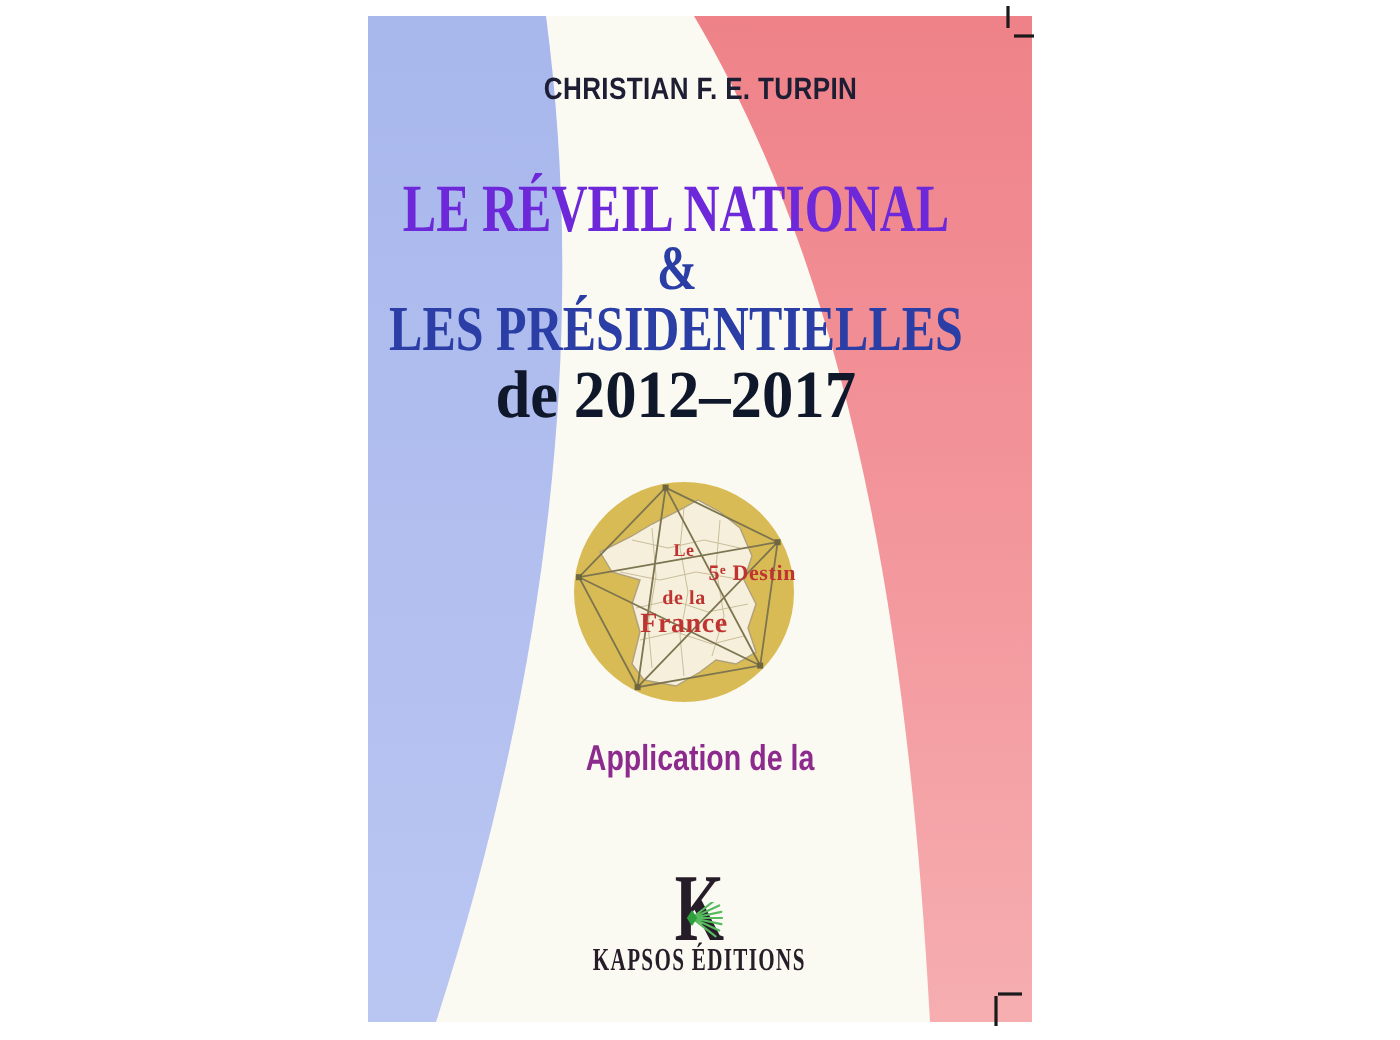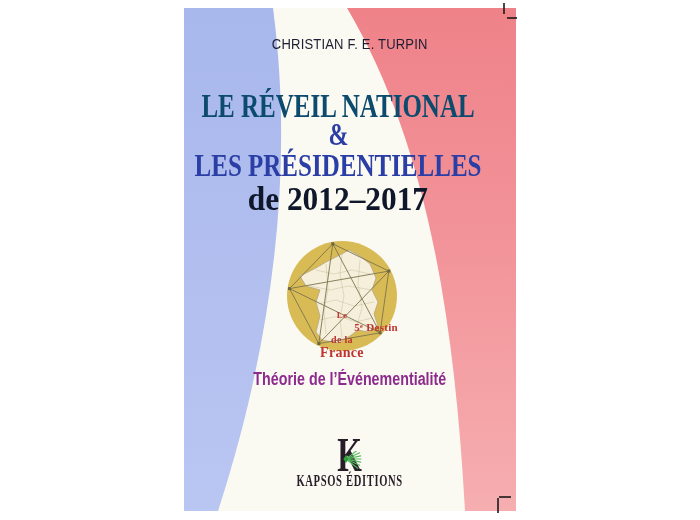--- a/index.html
+++ b/index.html
@@ -8,36 +8,36 @@
     font-family:"Liberation Sans","DejaVu Sans",sans-serif;
   }
   .page{position:absolute;inset:0;width:700px;height:520px;background:#ffffff;}
   .cover{
     position:absolute;left:184px;top:8px;width:332px;height:503px;
     background:#fbfaf2;overflow:hidden;
   }
   .flag-svg{position:absolute;left:0;top:0;width:332px;height:503px;display:block;}
   .txt{position:absolute;text-align:center;white-space:nowrap;}
   .txt > span{display:inline-block;transform-origin:center top;}
-  .author{left:0;top:27px;width:332px;font-weight:normal;font-size:14px;color:#1d1d33;letter-spacing:.2px;}
+  .author{left:0;top:27px;width:332px;font-weight:bold;font-size:14px;color:#1d1d33;letter-spacing:.2px;}
   .author > span{transform:scale(.93,1.1);}
   .serif{font-family:"Liberation Serif","DejaVu Serif",serif;font-weight:bold;}
-  .title1{left:0;top:79px;width:308px;font-size:25px;color:#0c4a6e;}
+  .title1{left:0;top:79px;width:308px;font-size:25px;color:#6d28d9;}
   .title1 > span{transform:scale(1,1.35);}
   .amp{left:0;top:109px;width:308px;font-size:30px;color:#2a3ea6;}
   .amp > span{transform:scale(.8,1.05);}
   .title2{left:0;top:140px;width:308px;font-size:25px;color:#2a3ea6;}
   .title2 > span{transform:scale(1,1.28);}
   .title3{left:0;top:172px;width:308px;font-size:33px;color:#0f172a;}
   .title3 > span{transform:scale(.95,1.02);}
   .badge-svg{position:absolute;left:102px;top:232px;width:112px;height:112px;}
   .badge-text{
     position:absolute;left:102px;top:262px;width:112px;text-align:center;
     font-family:"Liberation Serif","DejaVu Serif","DejaVu Sans",serif;font-weight:bold;
-    color:#bf3430;letter-spacing:.3px;margin-top:40px;
+    color:#bf3430;letter-spacing:.3px;
   }
   .badge-text .b1{font-size:9px;line-height:11px;}
   .badge-text .b2{font-size:11px;line-height:13px;text-align:right;}
   .badge-text .b3{font-size:10px;line-height:12px;}
   .badge-text .b4{font-size:14px;line-height:13px;}
   .subtitle{left:5px;top:360px;width:322px;font-weight:bold;font-size:17px;color:#8d2a8d;}
   .subtitle div{line-height:21px;}
   .subtitle div > span{display:inline-block;transform:scale(.84,1.06);transform-origin:center top;white-space:nowrap;}
   .k-initial{left:5px;top:423px;width:322px;font-size:48px;color:#261d28;line-height:1;}
   .k-initial > span{transform:scale(.66,1);}
@@ -112,21 +112,21 @@
       </g>
     </svg>
     <div class="badge-text">
       <div class="b1">Le</div>
       <div class="b2">5ᵉ Destin</div>
       <div class="b3">de la</div>
       <div class="b4">France</div>
     </div>
 
     <div class="txt subtitle">
-      <div><span>Théorie de l’Événementialité</span></div>
+      <div><span>Application de la</span></div>
     </div>
 
     <div class="txt serif k-initial">
       <span>K</span>
     </div>
     <svg class="rays-svg" viewBox="0 0 30 26">
       <g stroke="#56bb5e" stroke-width="1.1" stroke-linecap="round">
         <line x1="6" y1="8" x2="17.8" y2="-1.2"></line>
         <line x1="6" y1="8" x2="19.6" y2="1.7"></line>
         <line x1="6" y1="8" x2="20.7" y2="4.9"></line>

